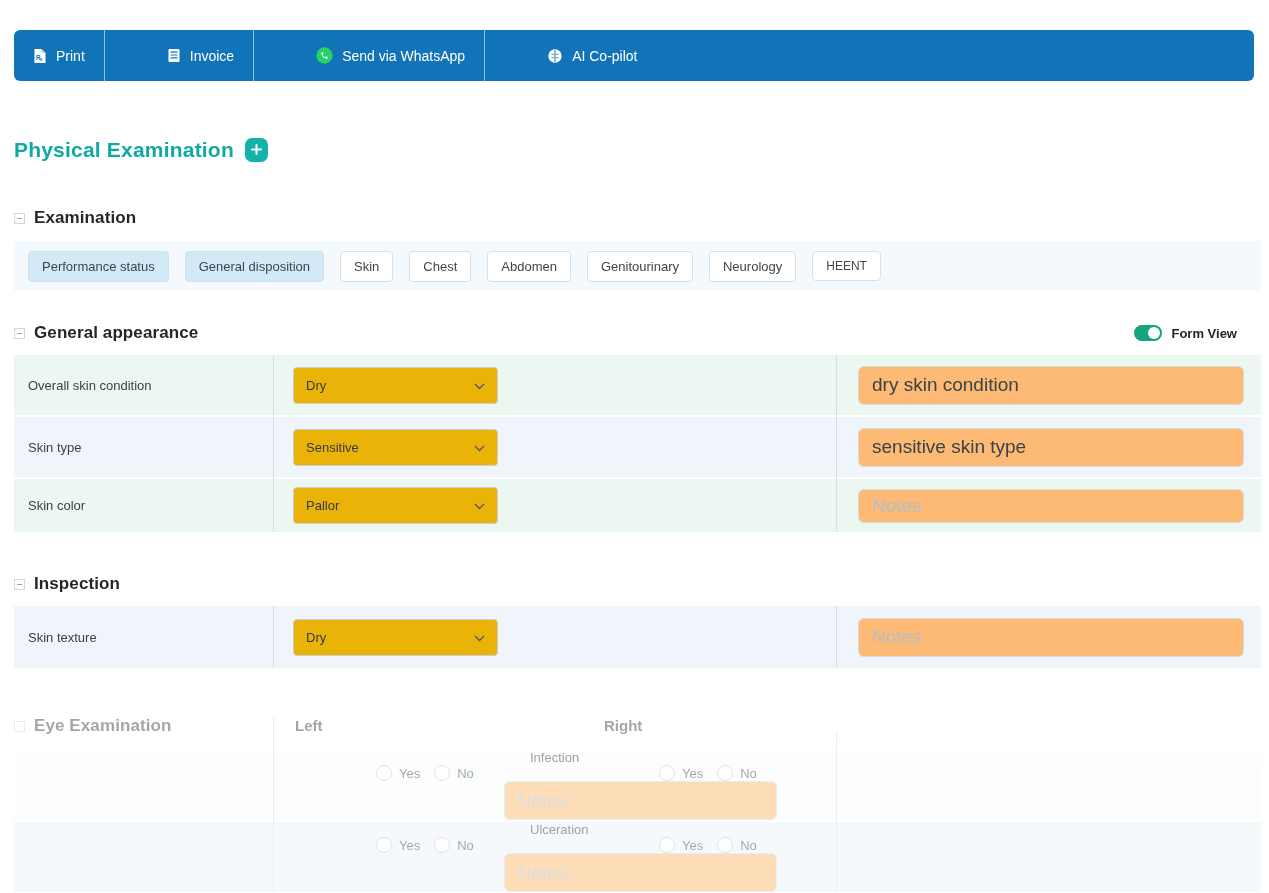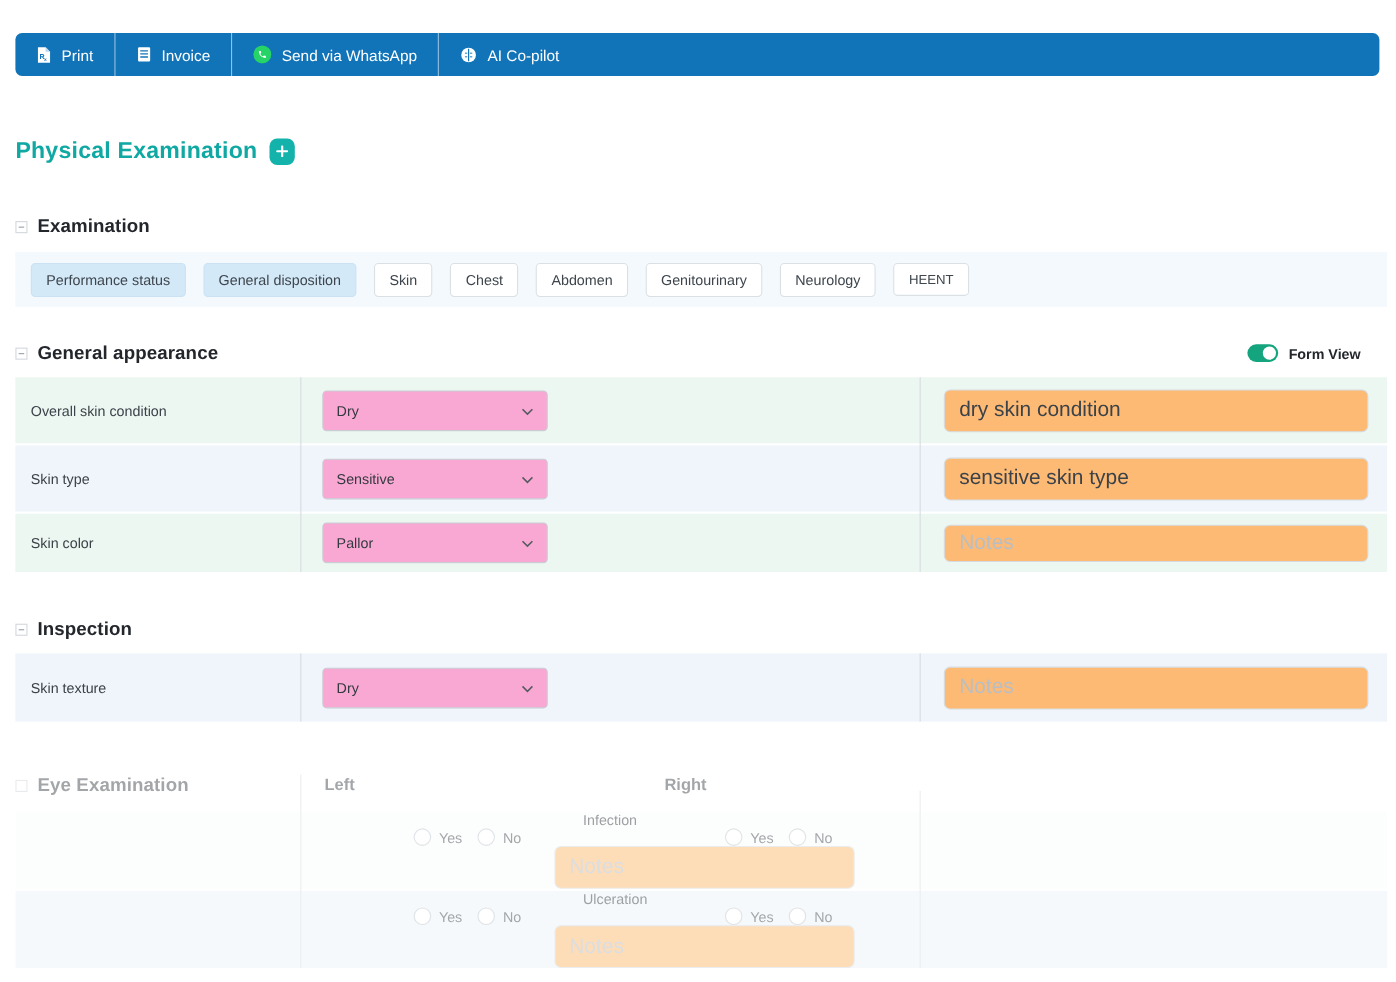--- a/index.html
+++ b/index.html
@@ -1,19 +1,19 @@
 <!DOCTYPE html>
 <html><head>
 <meta charset="utf-8">
 <style>
   * { margin:0; padding:0; box-sizing:border-box; }
   html,body { width:1269px; height:893px; background:#fff; font-family:"Liberation Sans", sans-serif; overflow:hidden; }
 
   
-  .toolbar { margin:30px 15px 0 14px; height:39px; background:#1274b8; border-radius:6px; display:flex; align-items:stretch; overflow:hidden; }
+  .toolbar { margin:30px 15px 0 14px; height:51px; background:#1274b8; border-radius:6px; display:flex; align-items:stretch; overflow:hidden;gap:43px; }
   .tbtn { display:flex; align-items:center; gap:9px; padding:0 19px; color:#fff; font-size:14px; border-right:1px solid rgba(255,255,255,.55); cursor:pointer; white-space:nowrap; }
   .tbtn:last-child { border-right:none; }
   .tbtn .ticon { display:flex; align-items:center; }
 
   
   .page-title-row { margin:57px 14px 0; display:flex; align-items:center; gap:11px; }
   .page-title { color:#10a8a2; font-size:21px; font-weight:bold; letter-spacing:.2px; }
   .add-btn { width:23px; height:24px; background:#13b3ac; border:none; border-radius:7px; display:flex; align-items:center; justify-content:center; cursor:pointer; }
 
   
@@ -38,21 +38,21 @@
   .vline.v1 { left:259px; }
   .vline.v2 { left:822px; }
 
   .frow { display:flex; align-items:center; min-height:60px; margin-bottom:2px; }
   .frow.mint { background:#ecf7f1; }
   .frow.blue { background:#eff5fa; }
   .fcell-label { width:259px; padding-left:14px; font-size:13px; color:#3c4249; flex:none; }
   .fcell-ctrl { width:563px; padding-left:20px; flex:none; }
   .fcell-note { flex:1; padding-left:22px; padding-right:17px; }
 
-  .select { width:205px; height:37px; background:#f9a8d4; border:1px solid #c9ced3; border-radius:4px; display:flex; align-items:center; justify-content:space-between; padding:0 12px; font-size:13px; color:#34393f; cursor:pointer; }
+  .select { width:205px; height:37px; background:#eab308; border:1px solid #c9ced3; border-radius:4px; display:flex; align-items:center; justify-content:space-between; padding:0 12px; font-size:13px; color:#34393f; cursor:pointer; }
   .note-input { width:100%; height:39px; border:1px solid #d7dbdf; border-radius:6px; padding:0 13px; font-size:19px; color:#3c4249; background:#fdba74; font-family:inherit; outline:none; }
   .note-input::placeholder { color:#b8bec5; }
 
   
   .faded { opacity:.5; }
   .eyesec { margin-top:48px; }
   .eye-head-row { height:34px; display:flex; align-items:flex-start; position:relative; }
   .col-header { position:absolute; top:1px; font-size:15px; font-weight:bold; color:#4a5056; }
   .col-header.left { left:281px; }
   .col-header.right { left:590px; }

